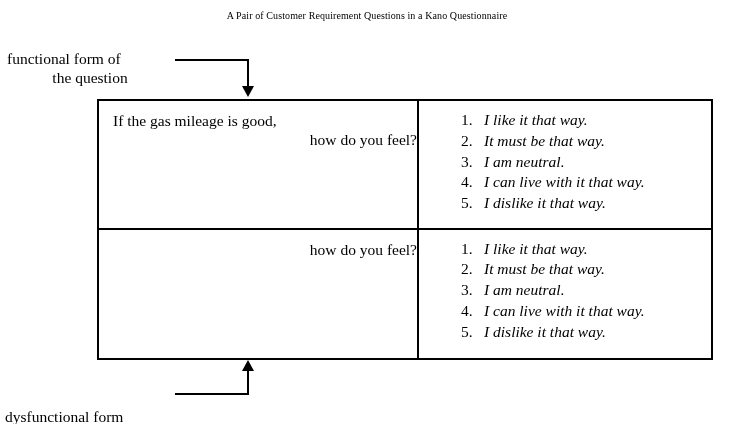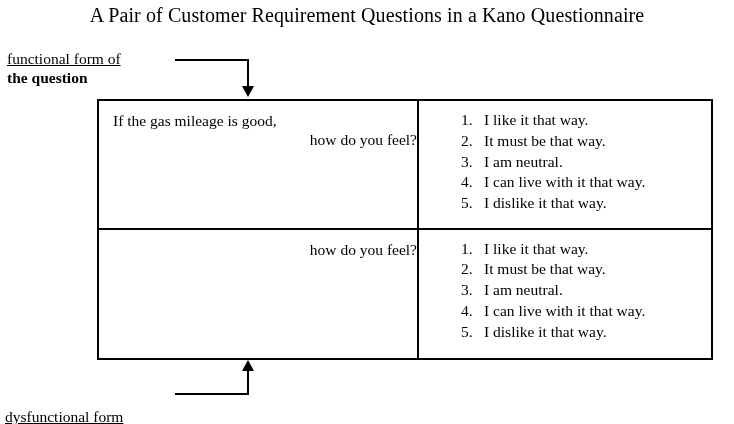--- a/index.html
+++ b/index.html
@@ -17,43 +17,43 @@
     overflow: hidden;
   }
 
   
   #title {
     position: absolute;
     left: 0;
     top: 6px;
     width: 734px;
     text-align: center;
-    font-size: 20px;
+    font-size: 10px;
     line-height: 19px;
     letter-spacing: 0.1px;
     white-space: nowrap;
   }
 
   
   .callout {
     position: absolute;
     font-size: 15.5px;
     line-height: 18.5px;
     white-space: nowrap;
   }
-  .callout .l1 { display: block; text-decoration: underline; }
+  .callout .l1 { display: block; }
   .callout .l2 { display: block; }
 
   #label-functional {
     left: 7px;
     top: 50px;
     text-align: left;
     width: 170px;
   }
-  #label-functional .l2 { text-align: left; padding-right: 4px; font-weight: bold; }
+  #label-functional .l2 { text-align: center; padding-right: 4px; }
 
   #label-dysfunctional {
     left: 5px;
     top: 376px;
     text-align: left;
     width: 172px;
     margin-top: 32px;
   }
   #label-dysfunctional .l2 { text-align: right; padding-right: 2px; }
 
@@ -142,20 +142,21 @@
     display: block;
     white-space: nowrap;
     padding-left: 42px;
   }
   .answer-list li .num {
     display: inline-block;
     width: 23px;
   }
   .answer-list li .txt {
     display: inline-block;
+    font-style: italic;
   }
 </style>
 </head>
 <body>
 
 <div id="page">
 
   <div id="title">A Pair of Customer Requirement Questions in a Kano Questionnaire</div>
 
   <div class="callout" id="label-functional">

